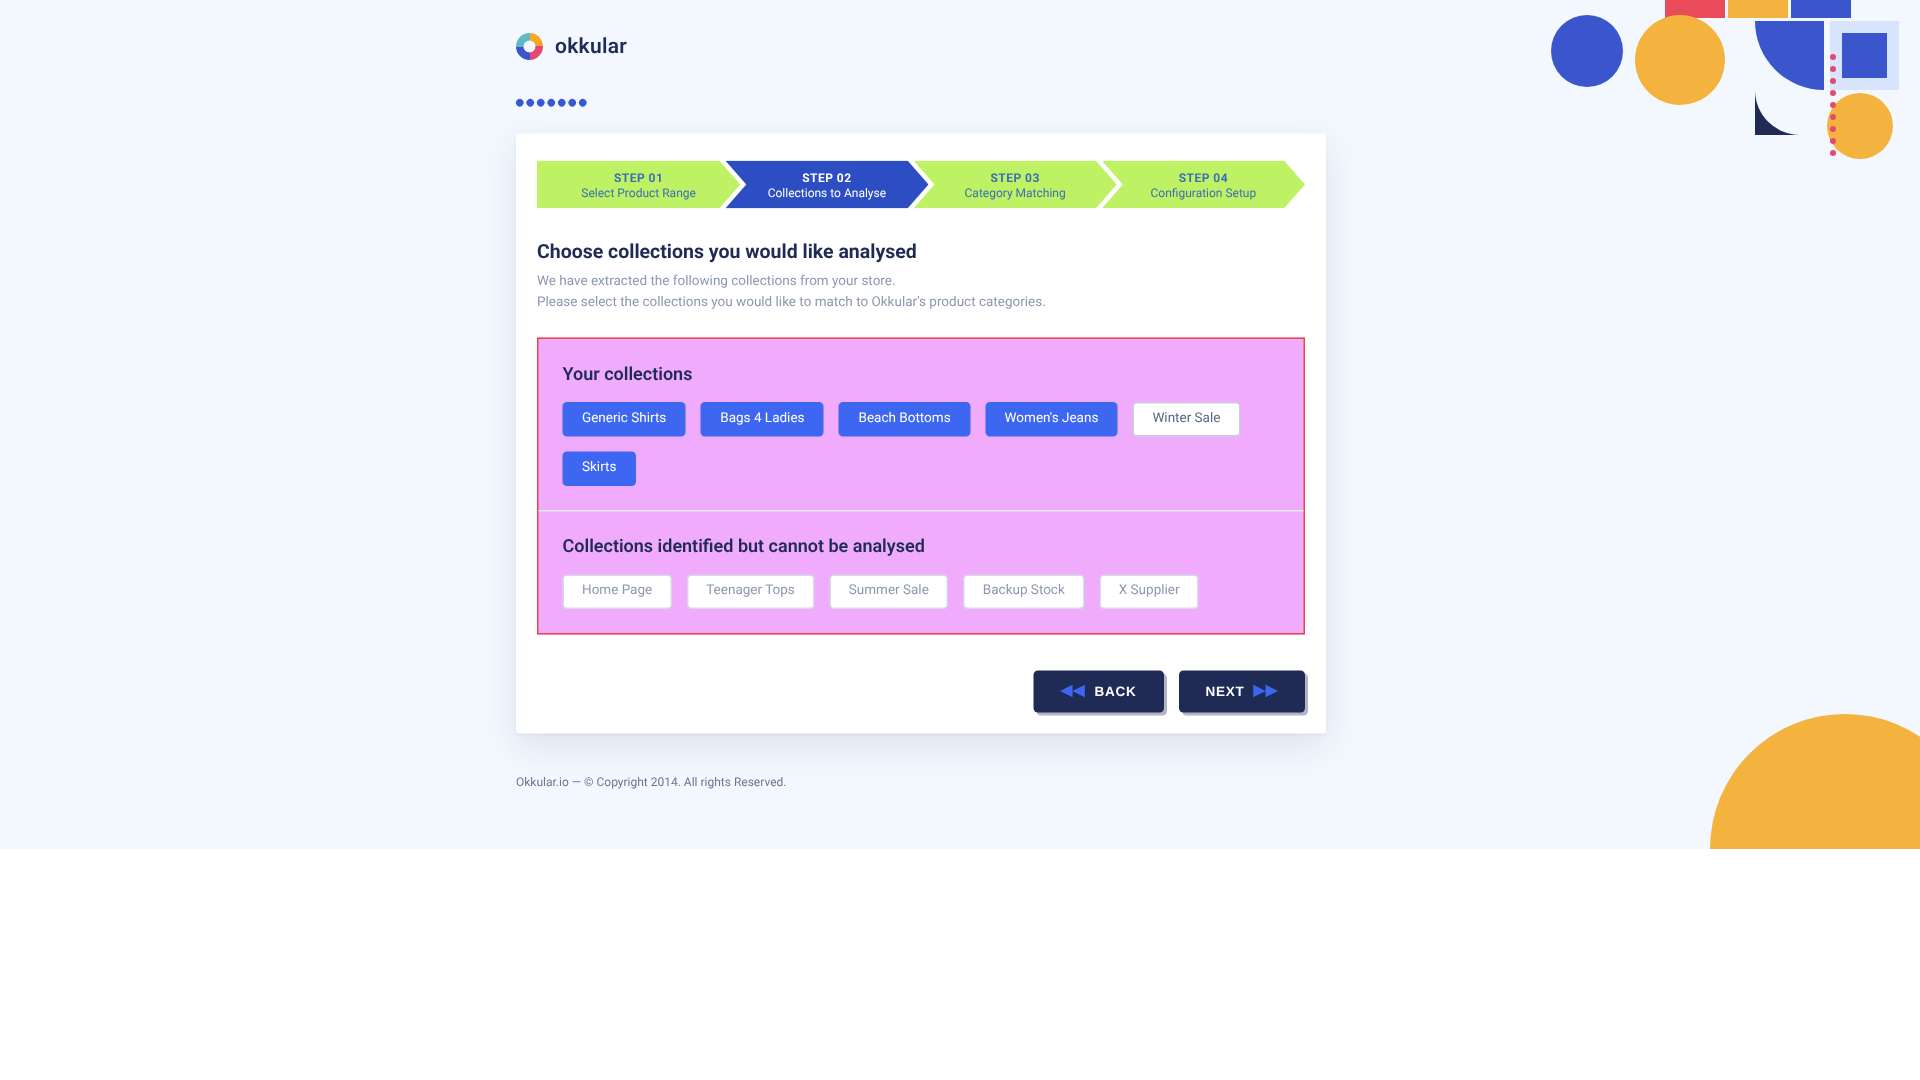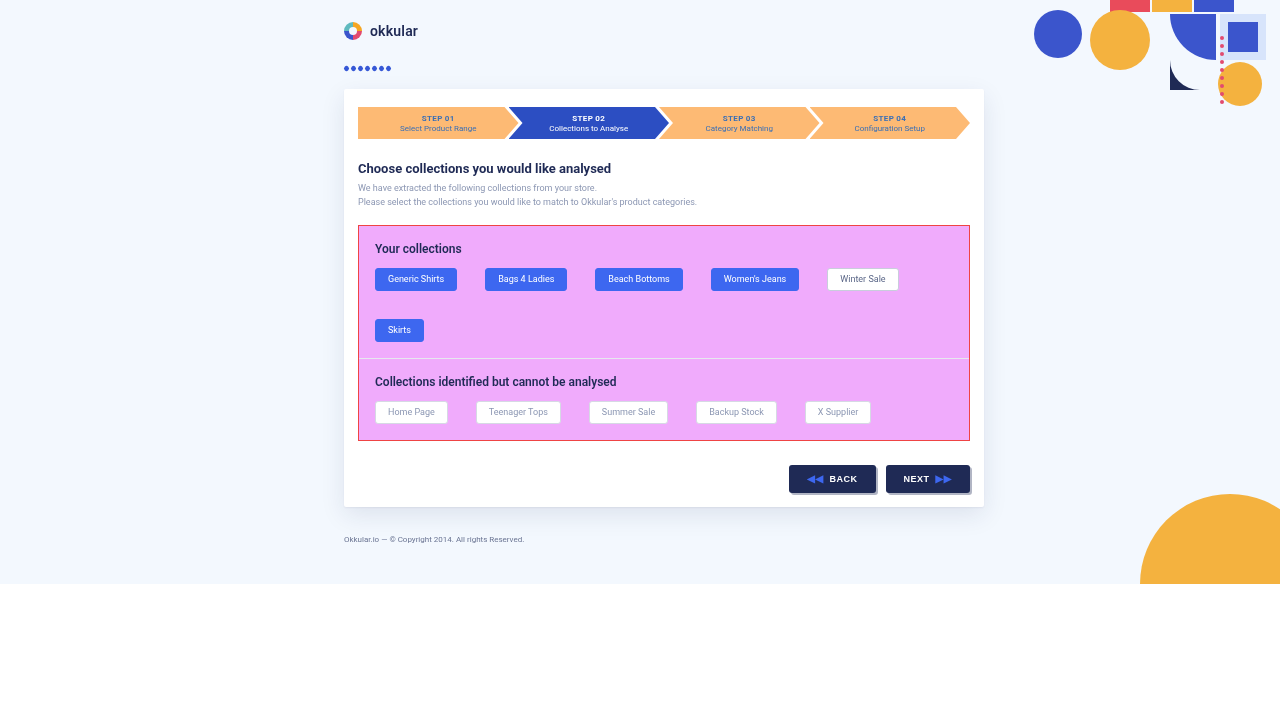--- a/index.html
+++ b/index.html
@@ -5,21 +5,21 @@
   * { box-sizing: border-box; margin: 0; padding: 0; }
   html, body { width: 1280px; height: 720px; font-family: -apple-system, BlinkMacSystemFont, "Segoe UI", Roboto, Arial, sans-serif; background: #fff; color: #1f2a55; }
   .hero {
     position: relative;
     width: 100%;
     background: #f3f8fe;
     padding: 22px 0 40px 0;
     overflow: hidden;
   }
   .wrap {
-    width: 640px;
+    width: 540px;
     margin-left: 344px;
   }
   .logo-row { display: flex; align-items: center; gap: 8px; margin-bottom: 26px; }
   .logo-mark {
     width: 18px; height: 18px; border-radius: 50%;
     background:
       conic-gradient(from 0deg,
         #f5a623 0 90deg,
         #e24b6f 90deg 180deg,
         #3b55cc 180deg 270deg,
@@ -39,21 +39,21 @@
     border-radius: 2px;
     box-shadow: 0 8px 24px rgba(31,42,85,.10), 0 1px 2px rgba(31,42,85,.06);
     padding: 18px 0 14px 0;
   }
   
   .stepper { display: flex; padding: 0 14px 0 14px; }
   .step {
     position: relative;
     flex: 1;
     height: 32px;
-    background: #fdba74;
+    background: #bef264;
     color: #3a6fb5;
     text-align: center;
     display: flex; flex-direction: column; justify-content: center;
     font-size: 8px;
     clip-path: polygon(0 0, calc(100% - 14px) 0, 100% 50%, calc(100% - 14px) 100%, 0 100%, 14px 50%);
     margin-left: -10px;
     cursor: pointer;
   }
   .step:first-child { margin-left: 0; clip-path: polygon(0 0, calc(100% - 14px) 0, 100% 50%, calc(100% - 14px) 100%, 0 100%); }
   .step.active { background:#2c4ec2; color:#fff; position:relative; z-index:5;}
@@ -65,21 +65,21 @@
   .section-title { font-size: 13px; font-weight: 700; color:#1f2a55; margin-top: 22px; }
   .section-sub { font-size: 9px; color:#8c97b3; margin-top:6px; line-height:1.5; }
 
   .box {
     margin-top: 16px;
     background: #f0abfc;
     border: 1px solid #ef4444;
   }
   .box-inner { padding: 16px; }
   .box-title { font-size: 12px; font-weight:600; color:#1f2a55; margin-bottom:12px; }
-  .chips { display:flex; flex-wrap:wrap; gap:28px; }
+  .chips { display:flex; flex-wrap:wrap; gap:10px; }
   .chip {
     font-size: 9px;
     padding: 6px 12px;
     border-radius: 3px;
     cursor: pointer;
     line-height: 1;
   }
   .chip.selected { background:#3d67f0; color:#fff; border:1px solid #3d67f0;}
   .chip.unselected { background:#fff; color:#5b6788; border:1px solid #c9cddc; }
   .chip.muted { background:#fff; color:#8c97b3; border:1px solid #d6d9e4; cursor:default; }

